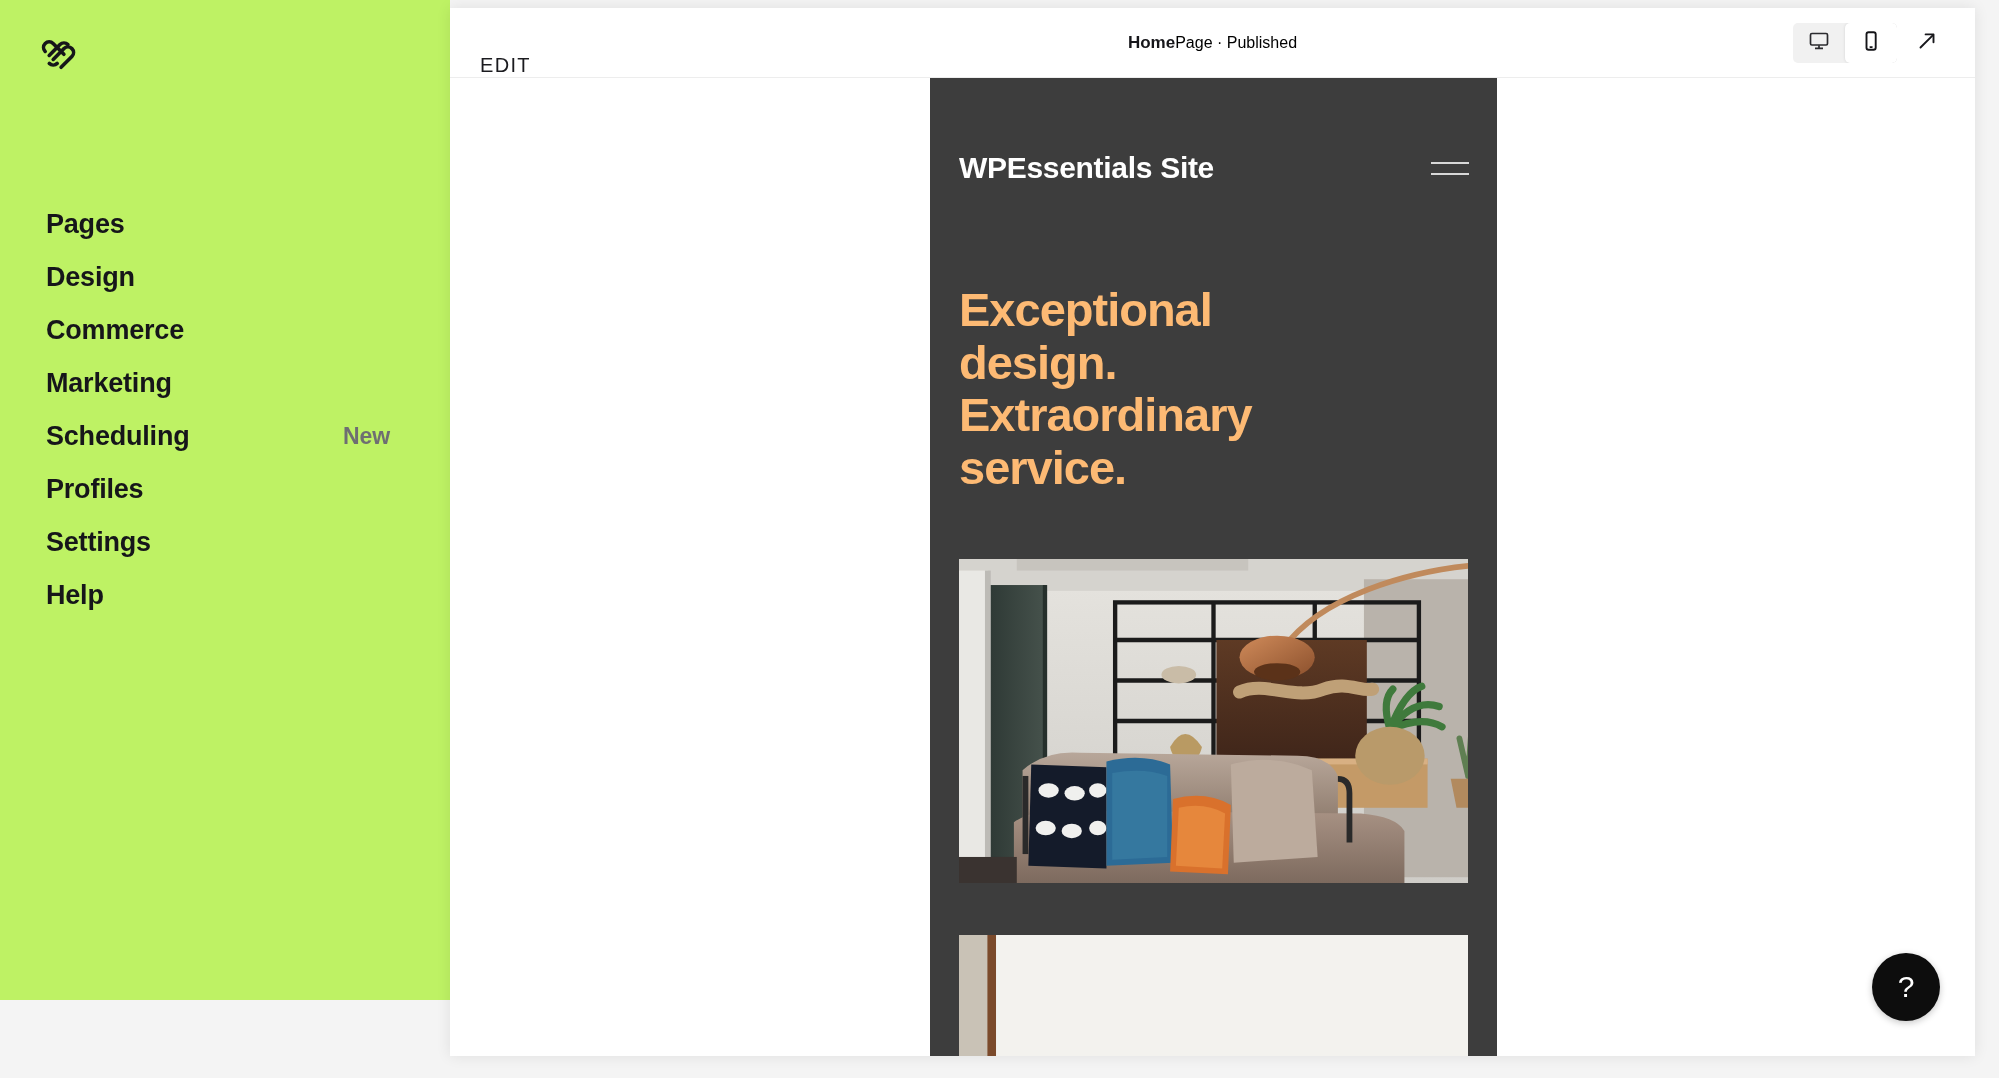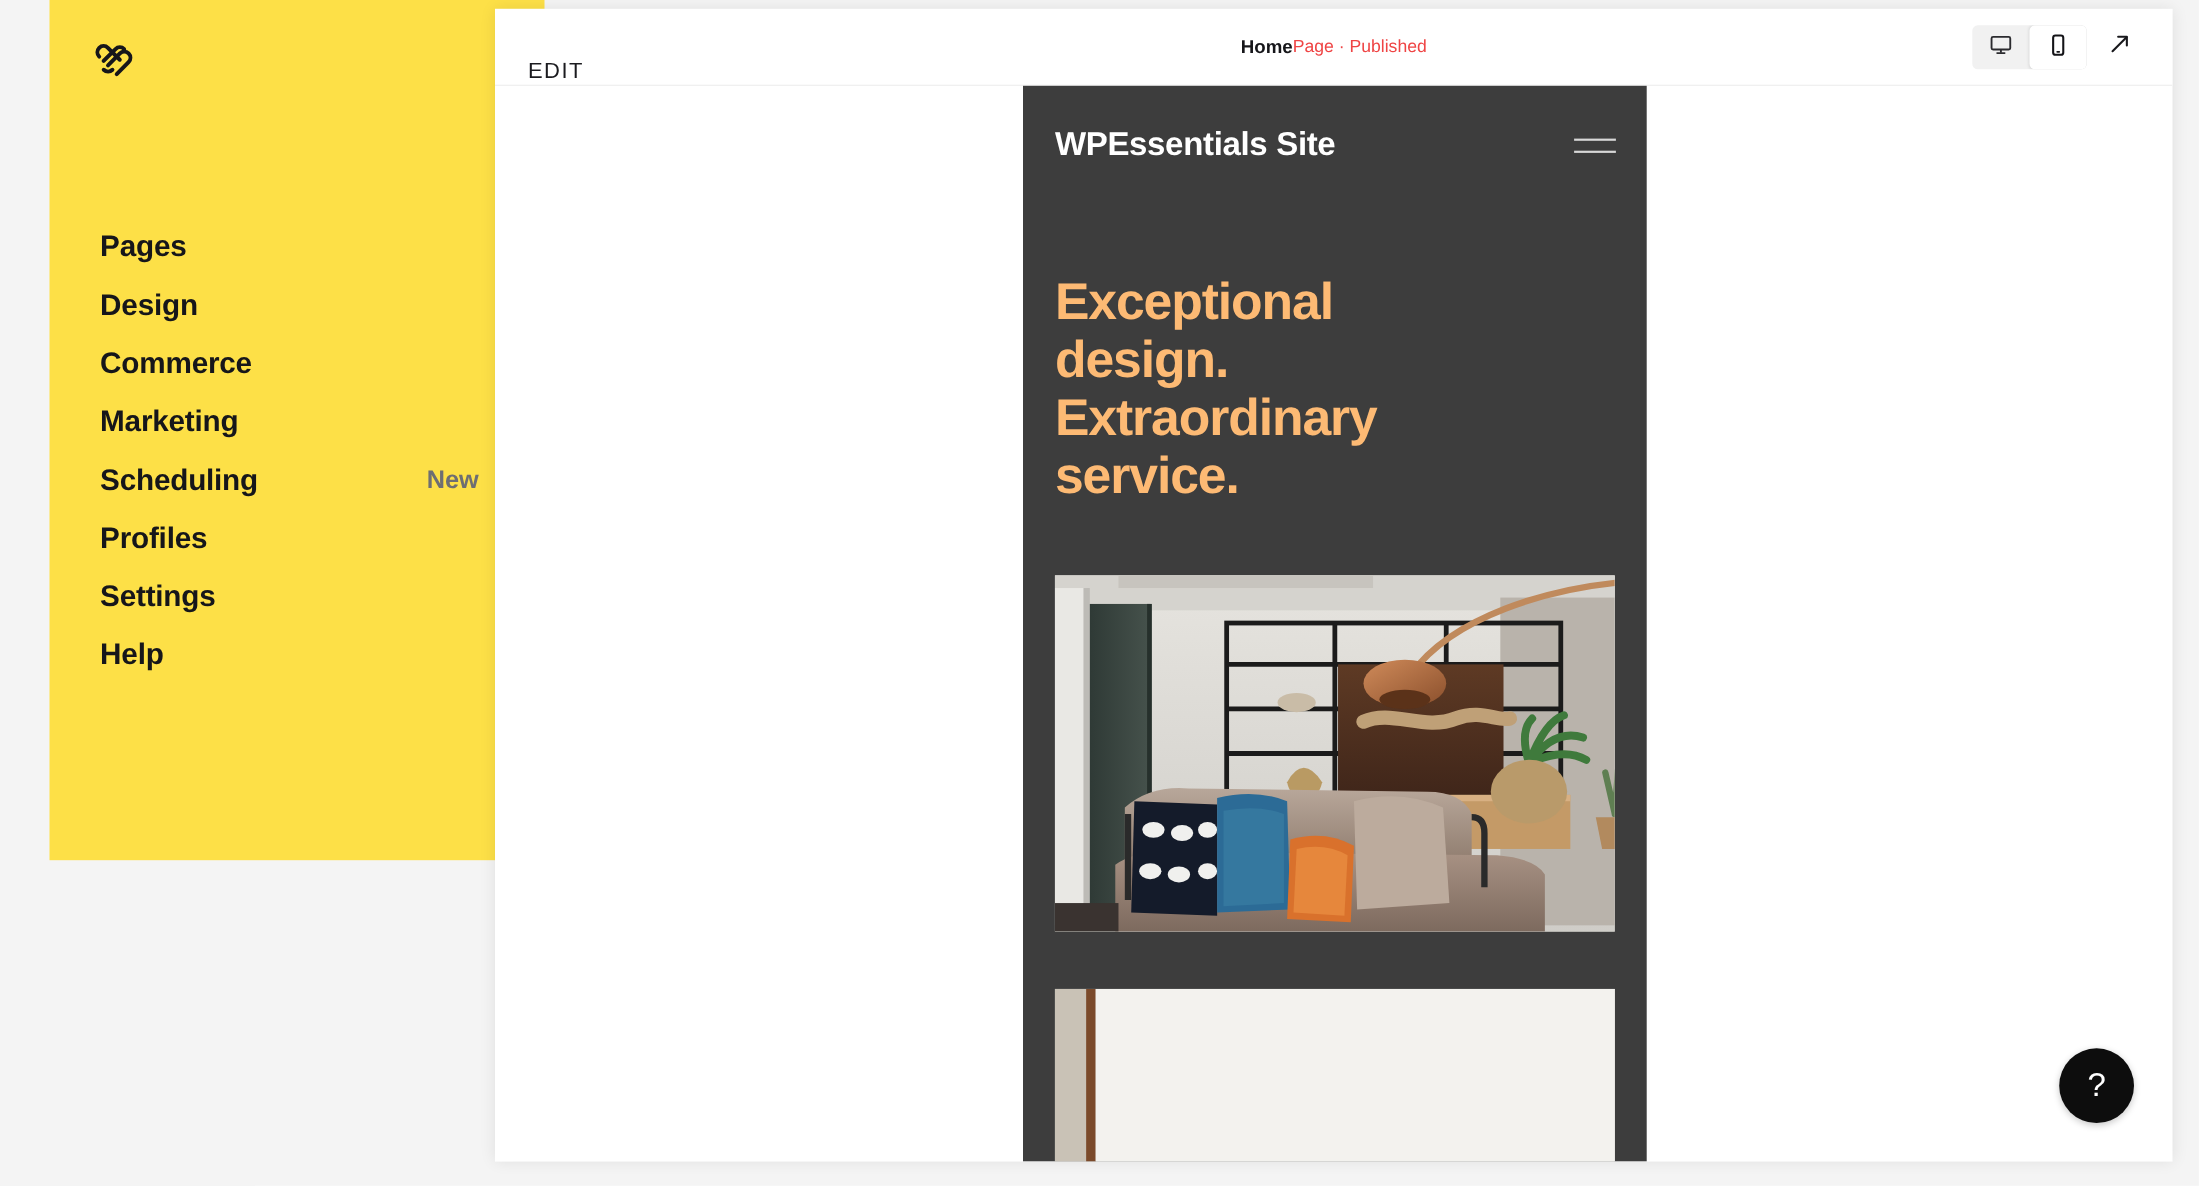--- a/index.html
+++ b/index.html
@@ -13,24 +13,23 @@
     font-family: "Liberation Sans", sans-serif;
     overflow: hidden;
     position: relative;
   }
 
   
   #sidebar {
     position: absolute;
     left: 0; top: 0;
     width: 450px;
-    height: 782px;
-    background: #fde047;
+    height: 1000px;
+    background: #bef264;
     box-sizing: border-box;
-    margin-left: 45px;
   }
   #logo-wrap {
     position: absolute;
     left: 37px; top: 27px;
     width: 50px; height: 50px;
     display: flex; align-items: center; justify-content: center;
     cursor: pointer;
   }
   #logo-wrap svg { display:block; }
 
@@ -109,21 +108,21 @@
   }
   #page-title {
     font-size: 17px;
     font-weight: 700;
     color: #16161a;
     line-height: 1.25;
   }
   #page-status {
     font-size: 16px;
     font-weight: 400;
-    color: #ef4444;
+    color: #000000;
     line-height: 1.35;
     margin-top: 1px;
   }
   #toolbar-right {
     position: absolute;
     right: 22px; top: 0;
     height: 69px;
     display: flex;
     align-items: center;
     gap: 0px;
@@ -171,20 +170,21 @@
     background: #3d3d3d;
     overflow: hidden;
   }
   #site-header {
     height: 108px;
     display: flex;
     align-items: center;
     justify-content: space-between;
     padding: 0 28px 0 29px;
     box-sizing: border-box;
+    margin-top: 36px;
   }
   #site-title {
     font-size: 30px;
     font-weight: 700;
     color: #ffffff;
     letter-spacing: -0.3px;
   }
   #hamburger {
     width: 38px;
     display: flex;

